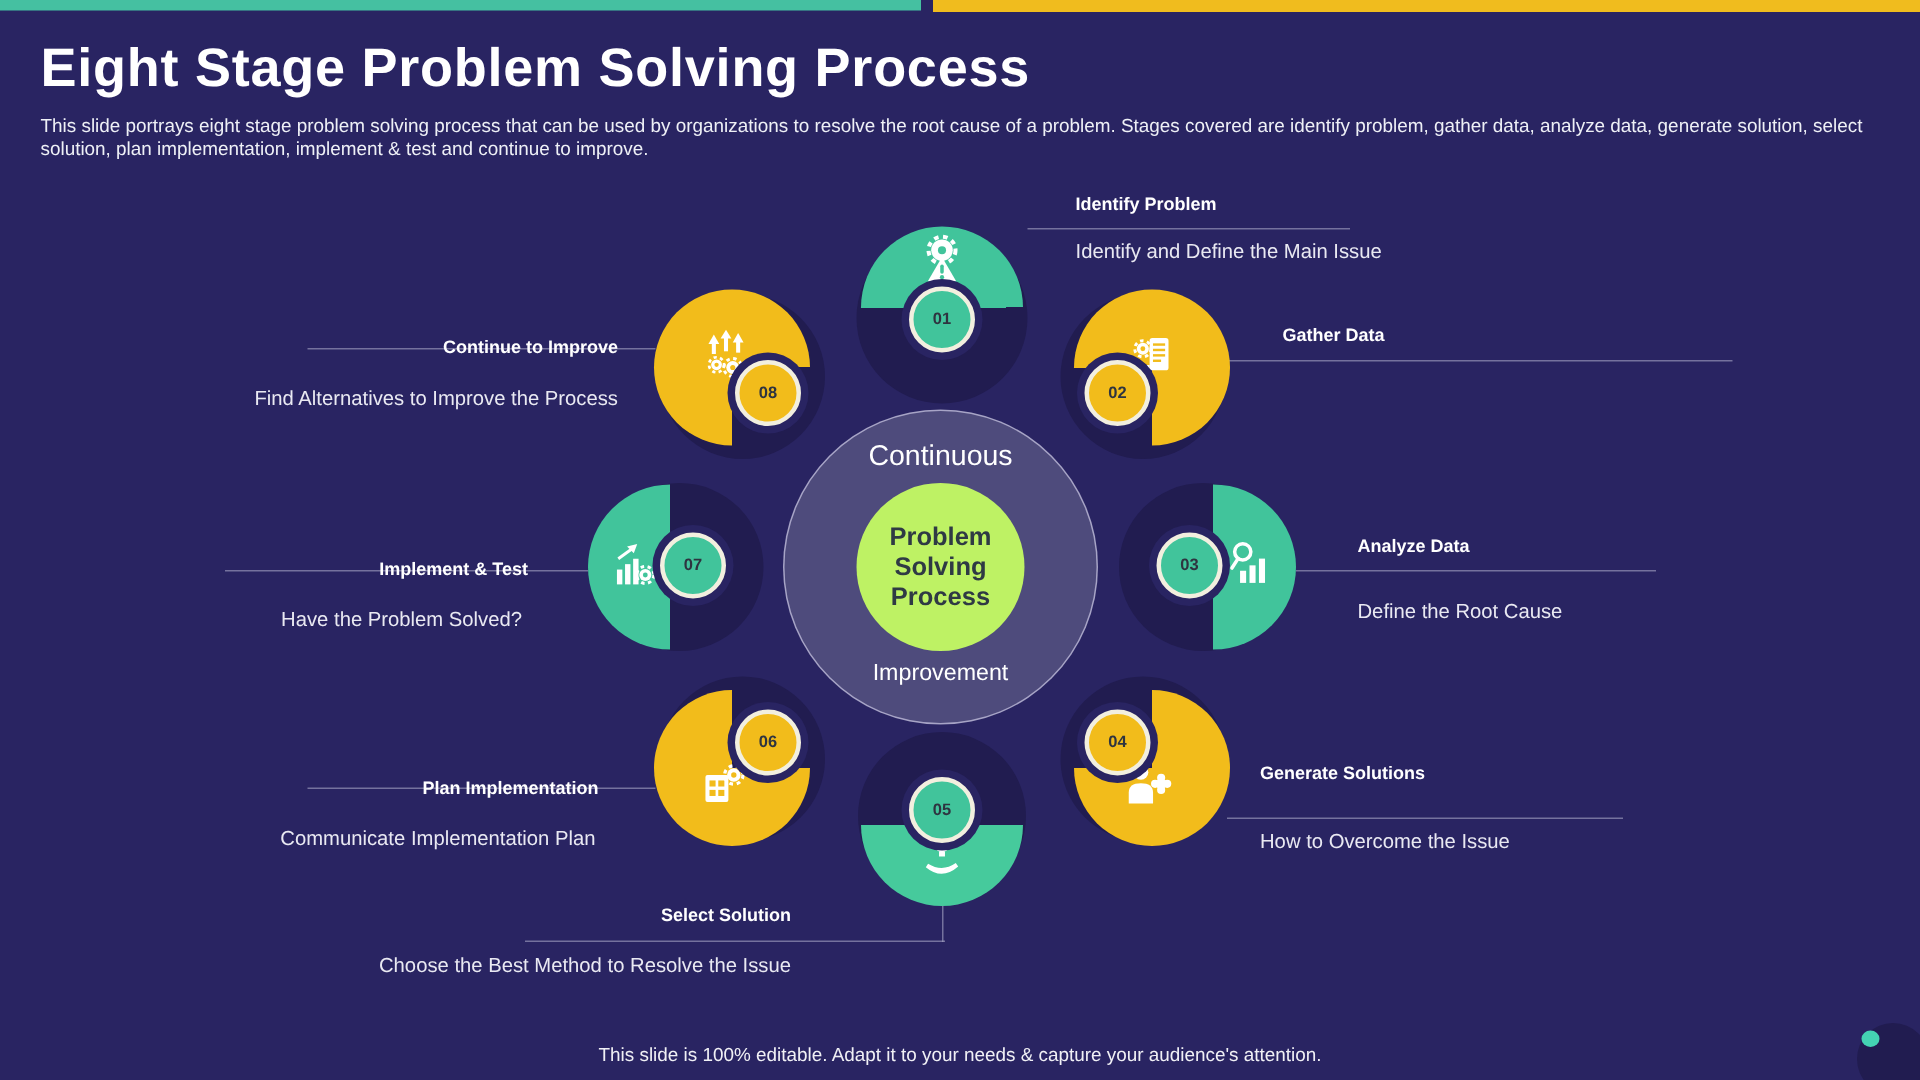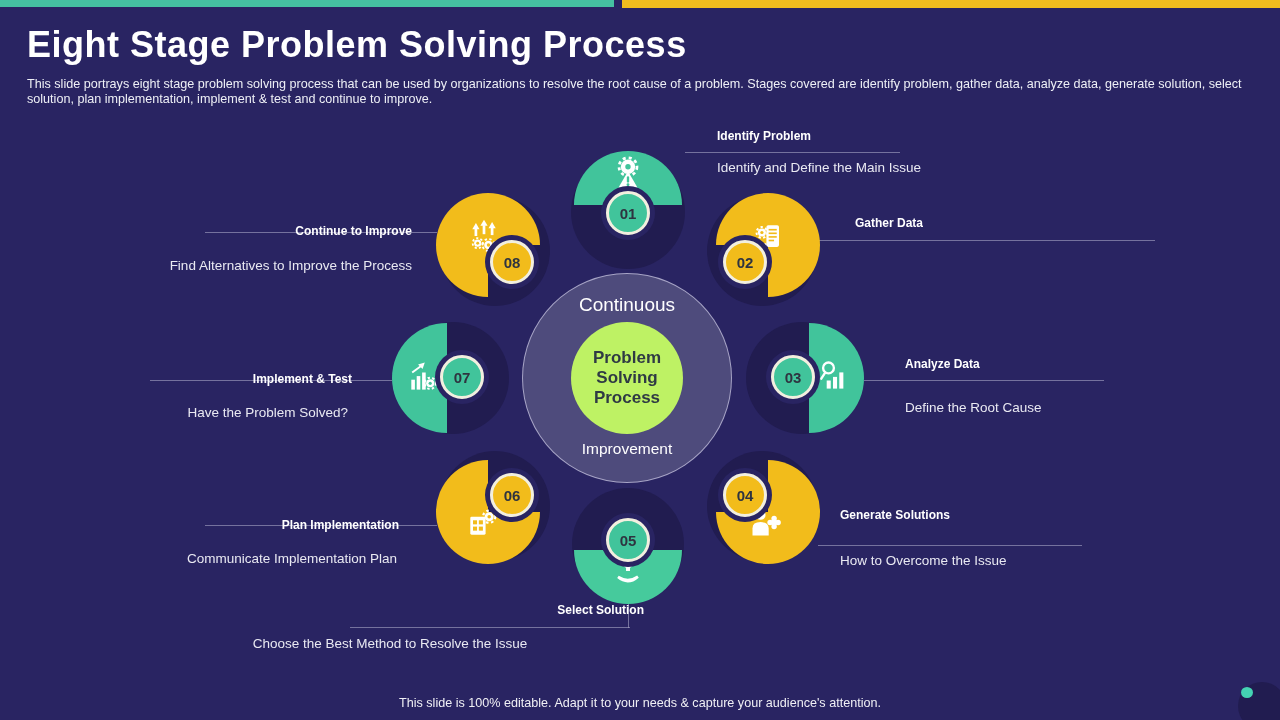--- a/index.html
+++ b/index.html
@@ -18,21 +18,21 @@
   .center-bottom-label{position:absolute;left:522px;top:440px;width:210px;text-align:center;color:#fff;font-size:15.5px;}
   .center-inner{position:absolute;left:571px;top:322px;width:112px;height:112px;border-radius:50%;background:#bef264;
                 display:flex;align-items:center;justify-content:center;text-align:center;
                 font-size:17px;font-weight:bold;color:#2f3a44;line-height:20px;z-index:2;padding:4px;box-sizing:border-box;}
   
   .shadow{position:absolute;border-radius:50%;background:#211c50;z-index:0;}
   .disc{position:absolute;border-radius:50%;z-index:1;}
   .icon{position:absolute;z-index:2;}
   .badge{position:absolute;width:38px;height:38px;border-radius:50%;border:3px solid #f2efdf;
          box-shadow:0 0 0 5px #292462;display:flex;align-items:center;justify-content:center;
-         font-weight:bold;font-size:15px;color:#2e3440;z-index:3;}
+         font-weight:bold;font-size:11px;color:#2e3440;z-index:3;}
   .badge.green{background:#41c49b;}
   .badge.yellow{background:#f2bc1b;}
   .line{position:absolute;background:rgba(168,166,198,.6);height:1px;z-index:0;}
   .vline{position:absolute;background:rgba(168,166,198,.6);width:1px;z-index:0;}
   .stage-title{position:absolute;color:#ffffff;font-weight:bold;font-size:12px;white-space:nowrap;z-index:2;}
   .stage-desc{position:absolute;color:#e9e9f2;font-size:13.5px;white-space:nowrap;z-index:2;}
   .ta-r{text-align:right;margin-top:15px;}
   .ta-c{text-align:center;white-space:normal;}
   
   .d01{left:574px;top:151px;width:108px;height:108px;background:conic-gradient(from 270deg,#41c49b 0 180deg,transparent 180deg);}
@@ -162,21 +162,21 @@
         <line x1="9.5" y1="12" x2="12.5" y2="12"></line>
       <line x1="27.5" y1="12" x2="30.5" y2="12"></line>
     </g>
     <circle cx="20" cy="13" r="5" fill="#fff"></circle>
     <rect x="17.8" y="17.5" width="4.4" height="3.6" fill="#fff"></rect>
     <path d="M8 29 q12 10 24 -0.5 l-1.8 -2.5 q-10 7 -20.5 0.5 z" fill="#fff"></path>
   </svg>
   <div class="badge green" style="left:606px;top:518px;">
       <span>05</span>
     </div>
-  <div class="stage-title ta-c" style="left:324px;top:603px;width:320px;text-align:right;">Select Solution</div>
+  <div class="stage-title ta-c" style="left:324px;top:603px;width:320px;">Select Solution</div>
   <div class="stage-desc ta-c" style="left:180px;top:636px;width:420px;">Choose the Best Method to Resolve the Issue</div>
 
   <div class="shadow sh06"></div>
   <div class="disc d06"></div>
   <svg class="icon" style="left:464px;top:505px;" width="36" height="36" viewBox="0 0 40 40">
     <rect x="7" y="13" width="17" height="20" rx="1.5" fill="#fff"></rect>
     <g fill="#f2bc1b">
       <rect x="10" y="17" width="4.5" height="4.5"></rect>
         <rect x="16.5" y="17" width="4.5" height="4.5"></rect>
       <rect x="10" y="24" width="4.5" height="4.5"></rect>

